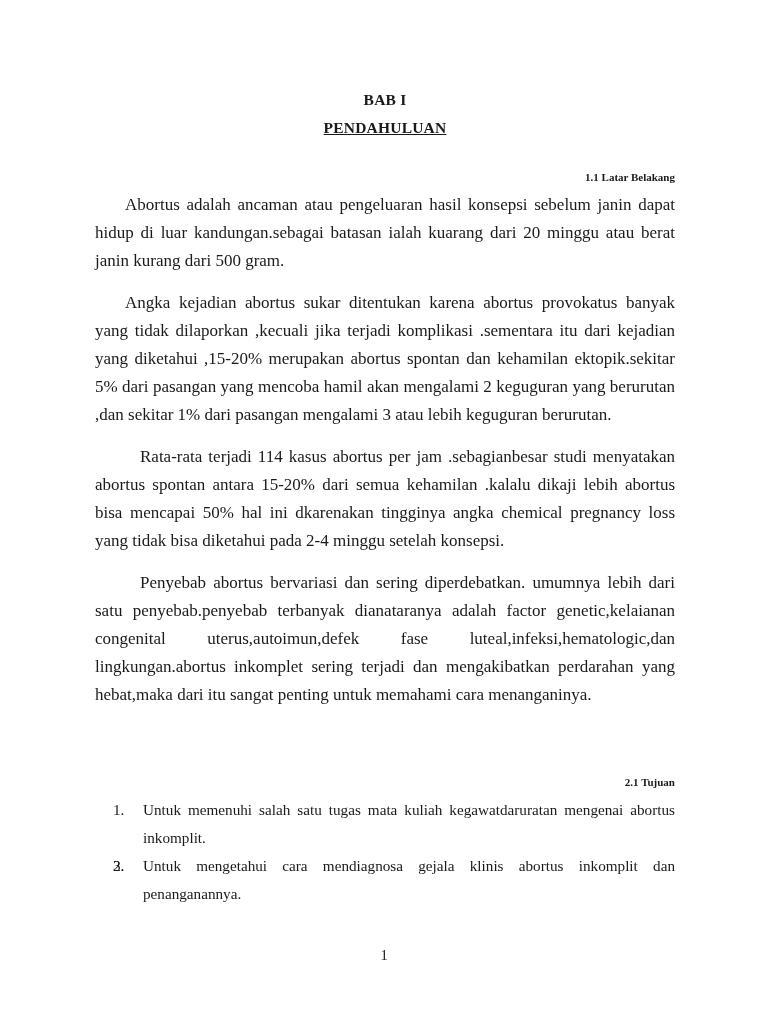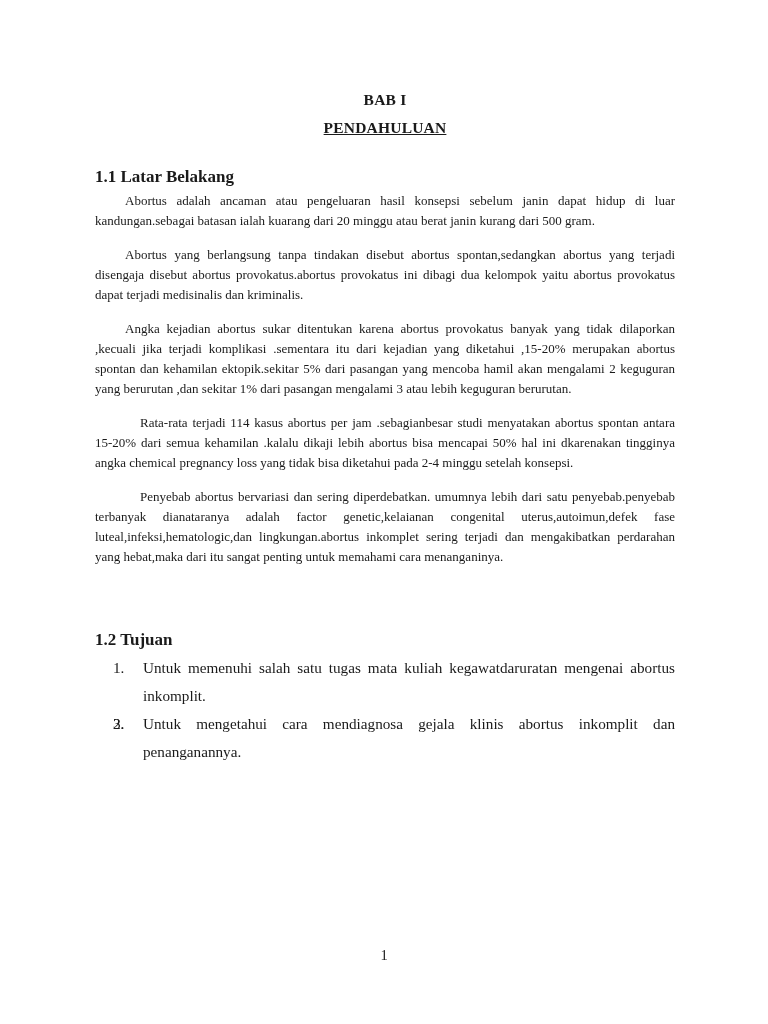--- a/index.html
+++ b/index.html
@@ -39,32 +39,33 @@
     margin: 0;
   }
   .doc-title.second {
     margin-bottom: 22px;
     text-decoration: underline;
   }
 
   
   .section-heading {
     font-weight: bold;
-    font-size: 17px;
+    font-size: 11px;
     line-height: 26px;
     margin: 0 0 1px 0;
+    text-align: right;
   }
   .section-heading.tujuan {
     margin-top: 0;
   }
 
   
   p.body {
-    font-size: 13px;
-    line-height: 20px;
+    font-size: 17px;
+    line-height: 28px;
     text-align: justify;
     text-justify: inter-word;
     margin: 0 0 14px 0;
     text-indent: 30px;
     hyphens: none;
   }
   p.body.wide-indent {
     text-indent: 45px;
   }
   p.body.last-para {
@@ -121,31 +122,30 @@
 <div class="page">
   <div class="content">
 
     <div class="doc-title">BAB I</div>
     <div class="doc-title second">PENDAHULUAN</div>
 
     <div class="section-heading">1.1 Latar Belakang</div>
 
     <p class="body">Abortus adalah ancaman atau pengeluaran hasil konsepsi sebelum janin dapat hidup di luar kandungan.sebagai batasan ialah kuarang dari 20 minggu atau berat janin kurang dari 500 gram.</p>
 
-    <p class="body">Abortus yang berlangsung tanpa tindakan  disebut abortus spontan,sedangkan abortus yang terjadi   disengaja disebut abortus provokatus.abortus provokatus ini dibagi dua kelompok yaitu abortus provokatus dapat terjadi medisinalis dan kriminalis.</p>
 
     <p class="body">Angka kejadian abortus sukar ditentukan karena abortus provokatus banyak yang tidak dilaporkan ,kecuali jika terjadi komplikasi .sementara itu dari kejadian yang diketahui ,15-20% merupakan abortus spontan dan kehamilan ektopik.sekitar 5% dari pasangan yang mencoba hamil akan mengalami 2 keguguran yang berurutan ,dan sekitar 1% dari pasangan mengalami 3 atau lebih keguguran berurutan.</p>
 
     <p class="body wide-indent">Rata-rata terjadi 114 kasus  abortus per jam .sebagianbesar studi menyatakan  abortus spontan  antara 15-20% dari semua kehamilan .kalalu dikaji lebih abortus bisa mencapai 50% hal ini dkarenakan  tingginya angka chemical pregnancy loss yang tidak bisa  diketahui pada 2-4 minggu setelah konsepsi.</p>
 
     <p class="body wide-indent last-para">Penyebab abortus bervariasi dan sering diperdebatkan. umumnya lebih  dari satu penyebab.penyebab terbanyak dianataranya   adalah   factor genetic,kelaianan congenital uterus,autoimun,defek  fase  luteal,infeksi,hematologic,dan  lingkungan.abortus  inkomplet sering terjadi dan mengakibatkan  perdarahan yang hebat,maka dari  itu sangat penting untuk memahami  cara menanganinya.</p>
 
     <div class="gap-before-tujuan"></div>
 
-    <div class="section-heading tujuan">1.2 Tujuan</div>
+    <div class="section-heading tujuan">2.1 Tujuan</div>
 
     <ol class="tujuan-list">
       <li>
         <span class="marker">1.</span>
         <span>Untuk memenuhi salah satu tugas mata kuliah kegawatdaruratan mengenai abortus inkomplit.</span>
       </li>
       <li class="no-justify">
         <span class="marker">2.</span>
       </li>
       <li>

